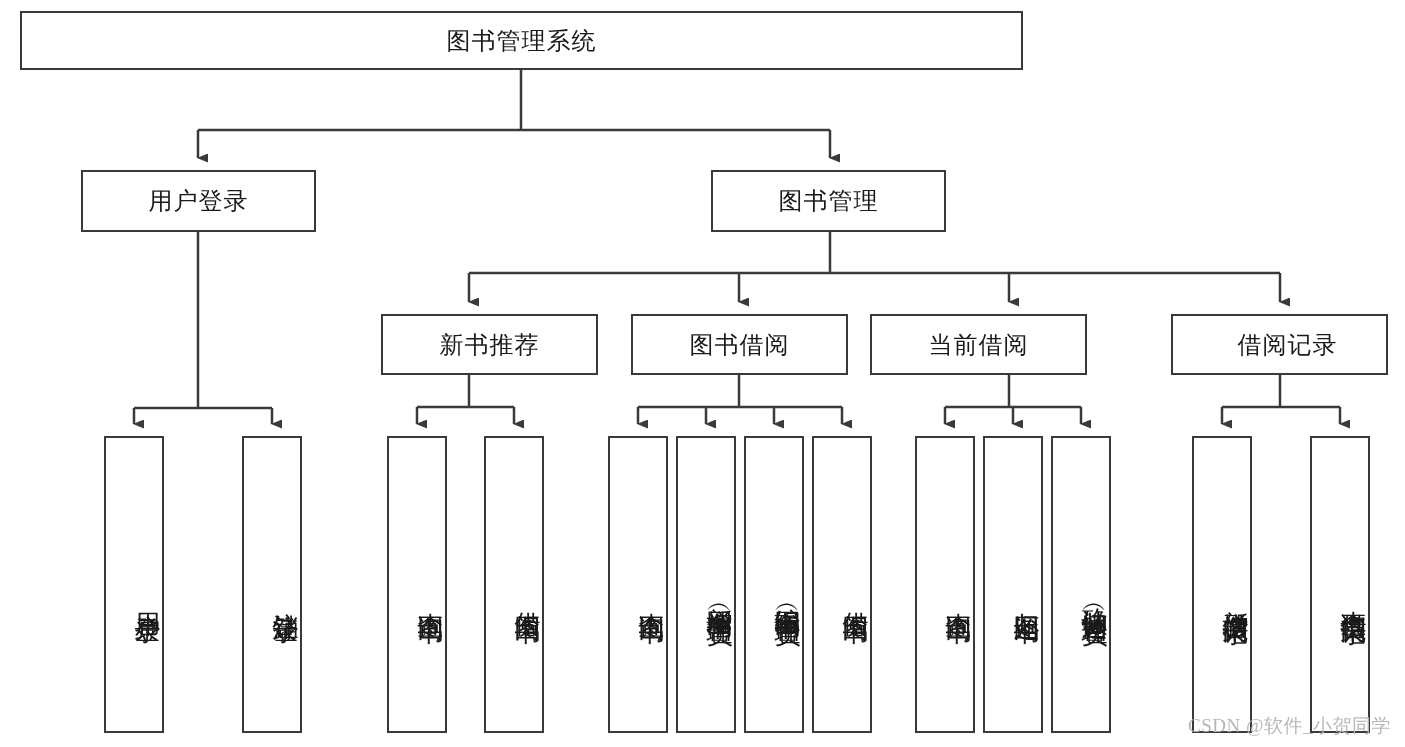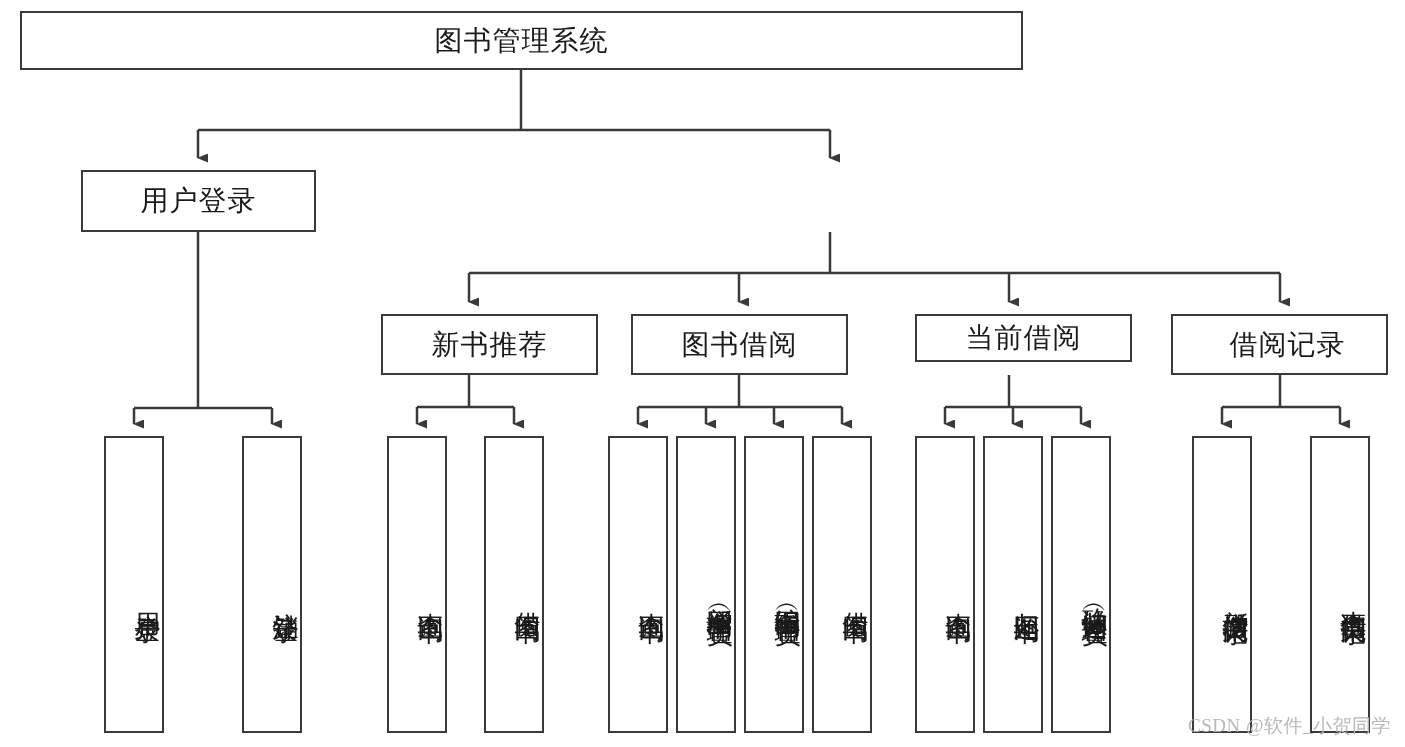--- a/index.html
+++ b/index.html
@@ -28,21 +28,21 @@
     position: absolute;
     box-sizing: border-box;
     border: 2.5px solid #3a3a3a;
     background: #ffffff;
     display: flex;
     align-items: center;
     justify-content: center;
     color: #1a1a1a;
   }
   .node-h {
-    font-size: 28px;
+    font-size: 24px;
     letter-spacing: 1px;
     white-space: nowrap;
   }
   .node-v {
     writing-mode: vertical-rl;
     text-orientation: upright;
     font-size: 26px;
     line-height: 1.08;
     letter-spacing: 2px;
     align-items: flex-start;
@@ -112,24 +112,25 @@
       <path d="M1280,375 L1280,407"></path>
       <path d="M1222,407 L1340,407"></path>
       <path d="M1222,407 L1222,424" marker-end="url(#arr)"></path>
       <path d="M1340,407 L1340,424" marker-end="url(#arr)"></path>
     </g>
   </svg>
 
   <div class="node node-h" style="left:20px;top:11px;width:1003px;height:59px;">图书管理系统</div>
 
   <div class="node node-h" style="left:81px;top:170px;width:235px;height:62px;">用户登录</div>
+  <div class="node node-h" style="left:711px;top:170px;width:235px;height:62px;">图书管理</div>
 
   <div class="node node-h" style="left:381px;top:314px;width:217px;height:61px;">新书推荐</div>
   <div class="node node-h" style="left:631px;top:314px;width:217px;height:61px;">图书借阅</div>
-  <div class="node node-h" style="left:915px;top:314px;width:217px;height:48px;font-family:Liberation Mono, monospace;">当前借阅</div>
+  <div class="node node-h" style="left:870px;top:314px;width:217px;height:61px;font-family:Liberation Mono, monospace;">当前借阅</div>
   <div class="node node-h" style="left:1171px;top:314px;width:217px;height:61px;padding-left:16px;">借阅记录</div>
 
   <div class="node node-v" style="left:104px;top:436px;width:60px;height:297px;">用户登录</div>
   <div class="node node-v" style="left:242px;top:436px;width:60px;height:297px;">注销登录</div>
 
   <div class="node node-v" style="left:387px;top:436px;width:60px;height:297px;">查询图书</div>
   <div class="node node-v" style="left:484px;top:436px;width:60px;height:297px;">借阅图书</div>
 
   <div class="node node-v" style="left:608px;top:436px;width:60px;height:297px;">查询图书</div>
   <div class="node node-v" style="left:676px;top:436px;width:60px;height:297px;">新增图书（管理员）</div>

